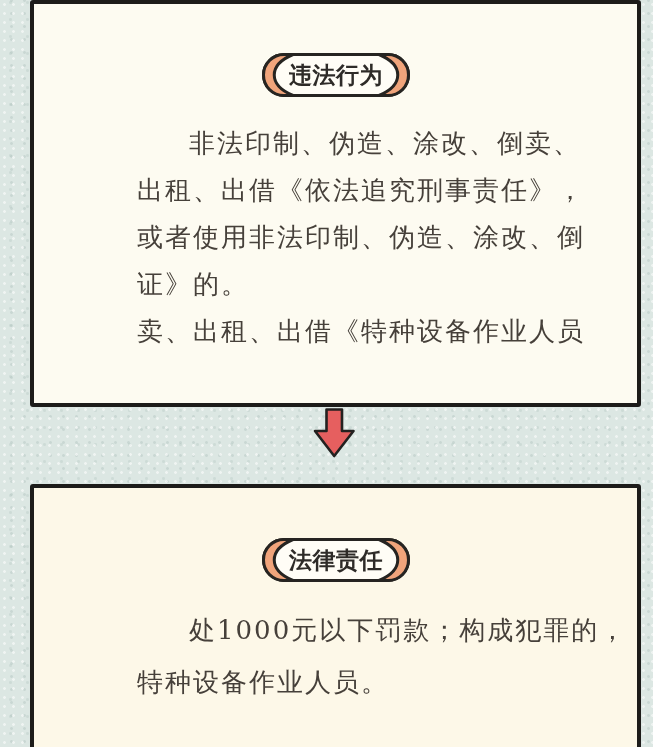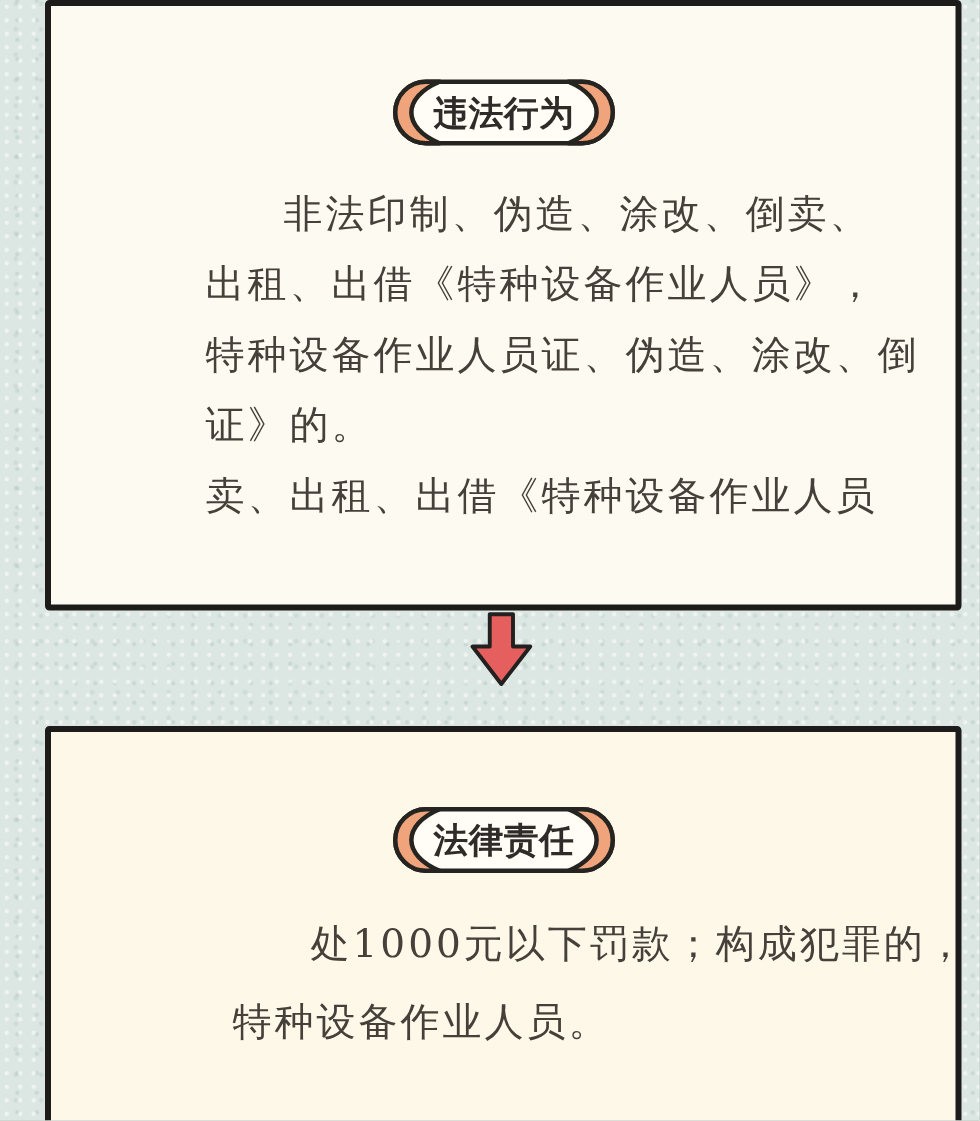--- a/index.html
+++ b/index.html
@@ -64,21 +64,21 @@
 
   .body-text {
     align-self: stretch;
     margin-top: 22px;
     padding: 0 20px 0 103px;
     color: #46403a;
     font-size: 26px;
     letter-spacing: 2px;
   }
   .panel-violation .body-text .line { line-height: 47px; }
-  .panel-penalty  .body-text { margin-top: 21px; margin-left: 18px; }
+  .panel-penalty  .body-text { margin-top: 21px; }
   .panel-penalty  .body-text .line { line-height: 52px; }
   .line { white-space: nowrap; }
   .line.first { text-indent: 2em; }
 
   .down-arrow {
     position: absolute;
     left: 312px;
     top: 408px;
     width: 44px;
     height: 52px;
@@ -94,22 +94,22 @@
     <div class="badge">
       <svg width="150" height="46" viewBox="0 0 150 46">
         <path d="M23 2.5 H127 A20.5 20.5 0 0 1 127 43.5 H23 A20.5 20.5 0 0 1 23 2.5 Z" fill="#fffdf6" stroke="#262421" stroke-width="3"></path>
         <path d="M32 2.5 L23 2.5 A20.5 20.5 0 0 0 23 43.5 L32 43.5 C 7 33 7 13 32 2.5 Z" fill="#f0a47b" stroke="#262421" stroke-width="3" stroke-linejoin="round"></path>
         <path d="M118 2.5 L127 2.5 A20.5 20.5 0 0 1 127 43.5 L118 43.5 C 143 33 143 13 118 2.5 Z" fill="#f0a47b" stroke="#262421" stroke-width="3" stroke-linejoin="round"></path>
         <text class="badge-text" x="75" y="31" text-anchor="middle">违法行为</text>
       </svg>
     </div>
     <div class="body-text">
       <div class="line first">非法印制、伪造、涂改、倒卖、</div>
-      <div class="line">出租、出借《特种设备作业人员》，</div>
-      <div class="line">特种设备作业人员证、伪造、涂改、倒</div>
+      <div class="line">出租、出借《依法追究刑事责任》，</div>
+      <div class="line">或者使用非法印制、伪造、涂改、倒</div>
       <div class="line">证》的。</div>
       <div class="line">卖、出租、出借《特种设备作业人员</div>
     </div>
   </section>
 
   <div class="down-arrow">
     <svg width="44" height="52" viewBox="0 0 44 52">
       <path d="M14.5 1.5 L30 1.5 L30 23 L41.5 23 L22.2 48 L3 23 L14.5 23 Z" fill="#e65f5f" stroke="#232120" stroke-width="2.6" stroke-linejoin="round"></path>
     </svg>
   </div>

